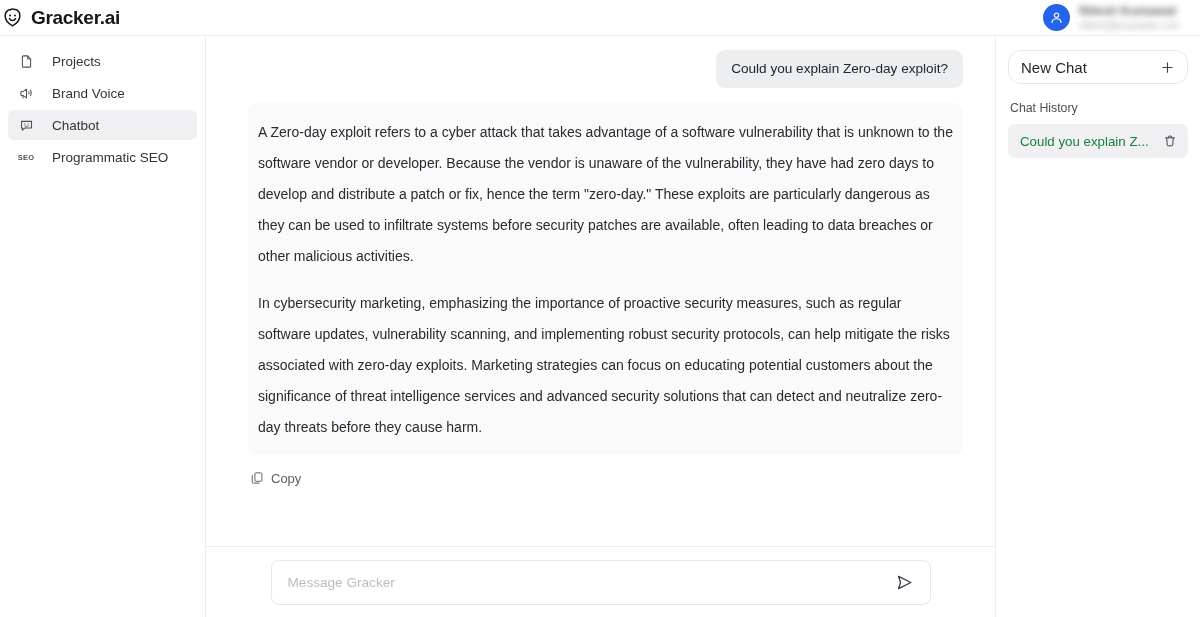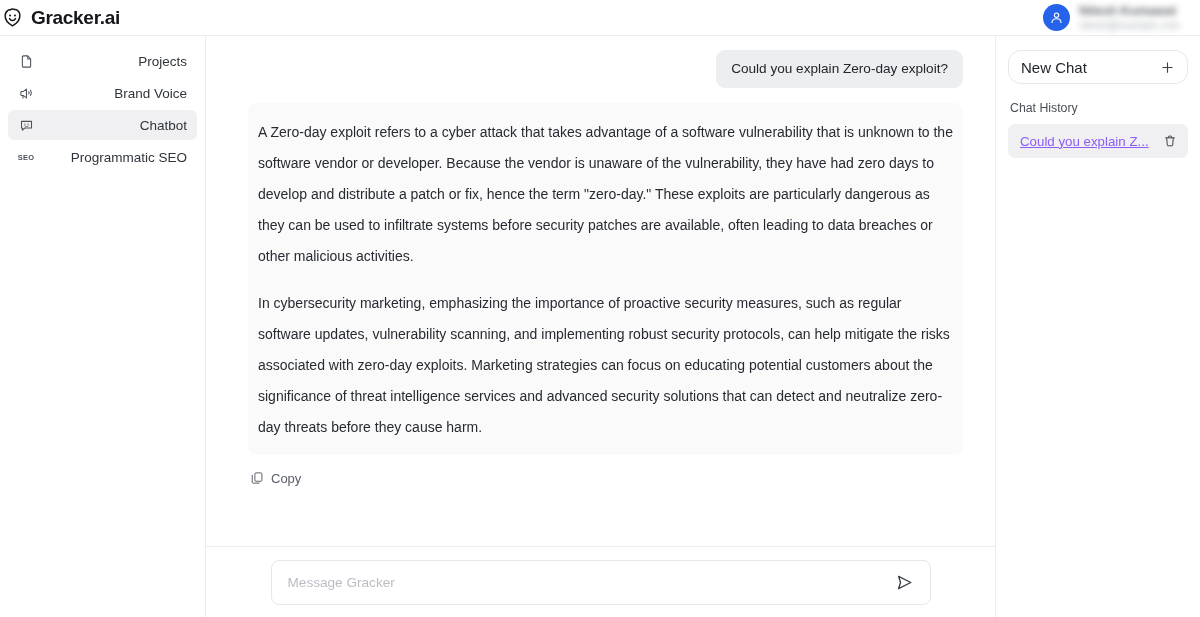--- a/index.html
+++ b/index.html
@@ -45,21 +45,21 @@
   .sidebar {
     width: 206px; flex: 0 0 206px;
     border-right: 1px solid #ededf0;
     padding: 10px 8px 0 8px;
     background: #ffffff;
   }
   .nav-item {
     display: flex; align-items: center; gap: 18px;
     height: 30px; padding: 0 10px; margin-bottom: 2px;
     border-radius: 6px; cursor: pointer;
-    font-size: 13.5px; color: #30353c; justify-content: space-between;
+    font-size: 13.5px; color: #30353c;
   }
   .nav-item.active { background: #f0f0f2; }
   .nav-ico { width: 16px; height: 16px; flex: 0 0 16px; display: flex; align-items: center; justify-content: center; color: #4d535b; }
   .nav-ico svg { display: block; }
   .seo-glyph { font-size: 7.5px; font-weight: 700; letter-spacing: .3px; color: #4d535b; font-family: "Liberation Sans", sans-serif; }
 
   
   .chat-col {
     flex: 1 1 auto; min-width: 0;
     display: flex; flex-direction: column;
@@ -133,21 +133,21 @@
   .plus-ico svg { display: block; }
   .history-label {
     margin: 17px 0 9px 2px;
     font-size: 12.3px; color: #4a4f57;
   }
   .history-item {
     display: flex; align-items: center; justify-content: space-between;
     height: 34px; padding: 0 11px 0 12px;
     background: #f0f0f2; border-radius: 7px; cursor: pointer;
   }
-  .history-item .ht { font-size: 13.3px; color: #8b5cf6; white-space: nowrap; overflow: hidden; text-decoration: underline; }
+  .history-item .ht { font-size: 13.3px; color: #15803d; white-space: nowrap; overflow: hidden; }
   .trash-btn { background: none; border: none; cursor: pointer; padding: 0; display: flex; color: #3b4048; }
   .trash-btn svg { display: block; }
 
   
   .footer {
     flex: 0 0 40px;
     display: flex; align-items: center; justify-content: center;
     font-size: 13px; color: #4e535b; background: #ffffff;
   }
 </style>

